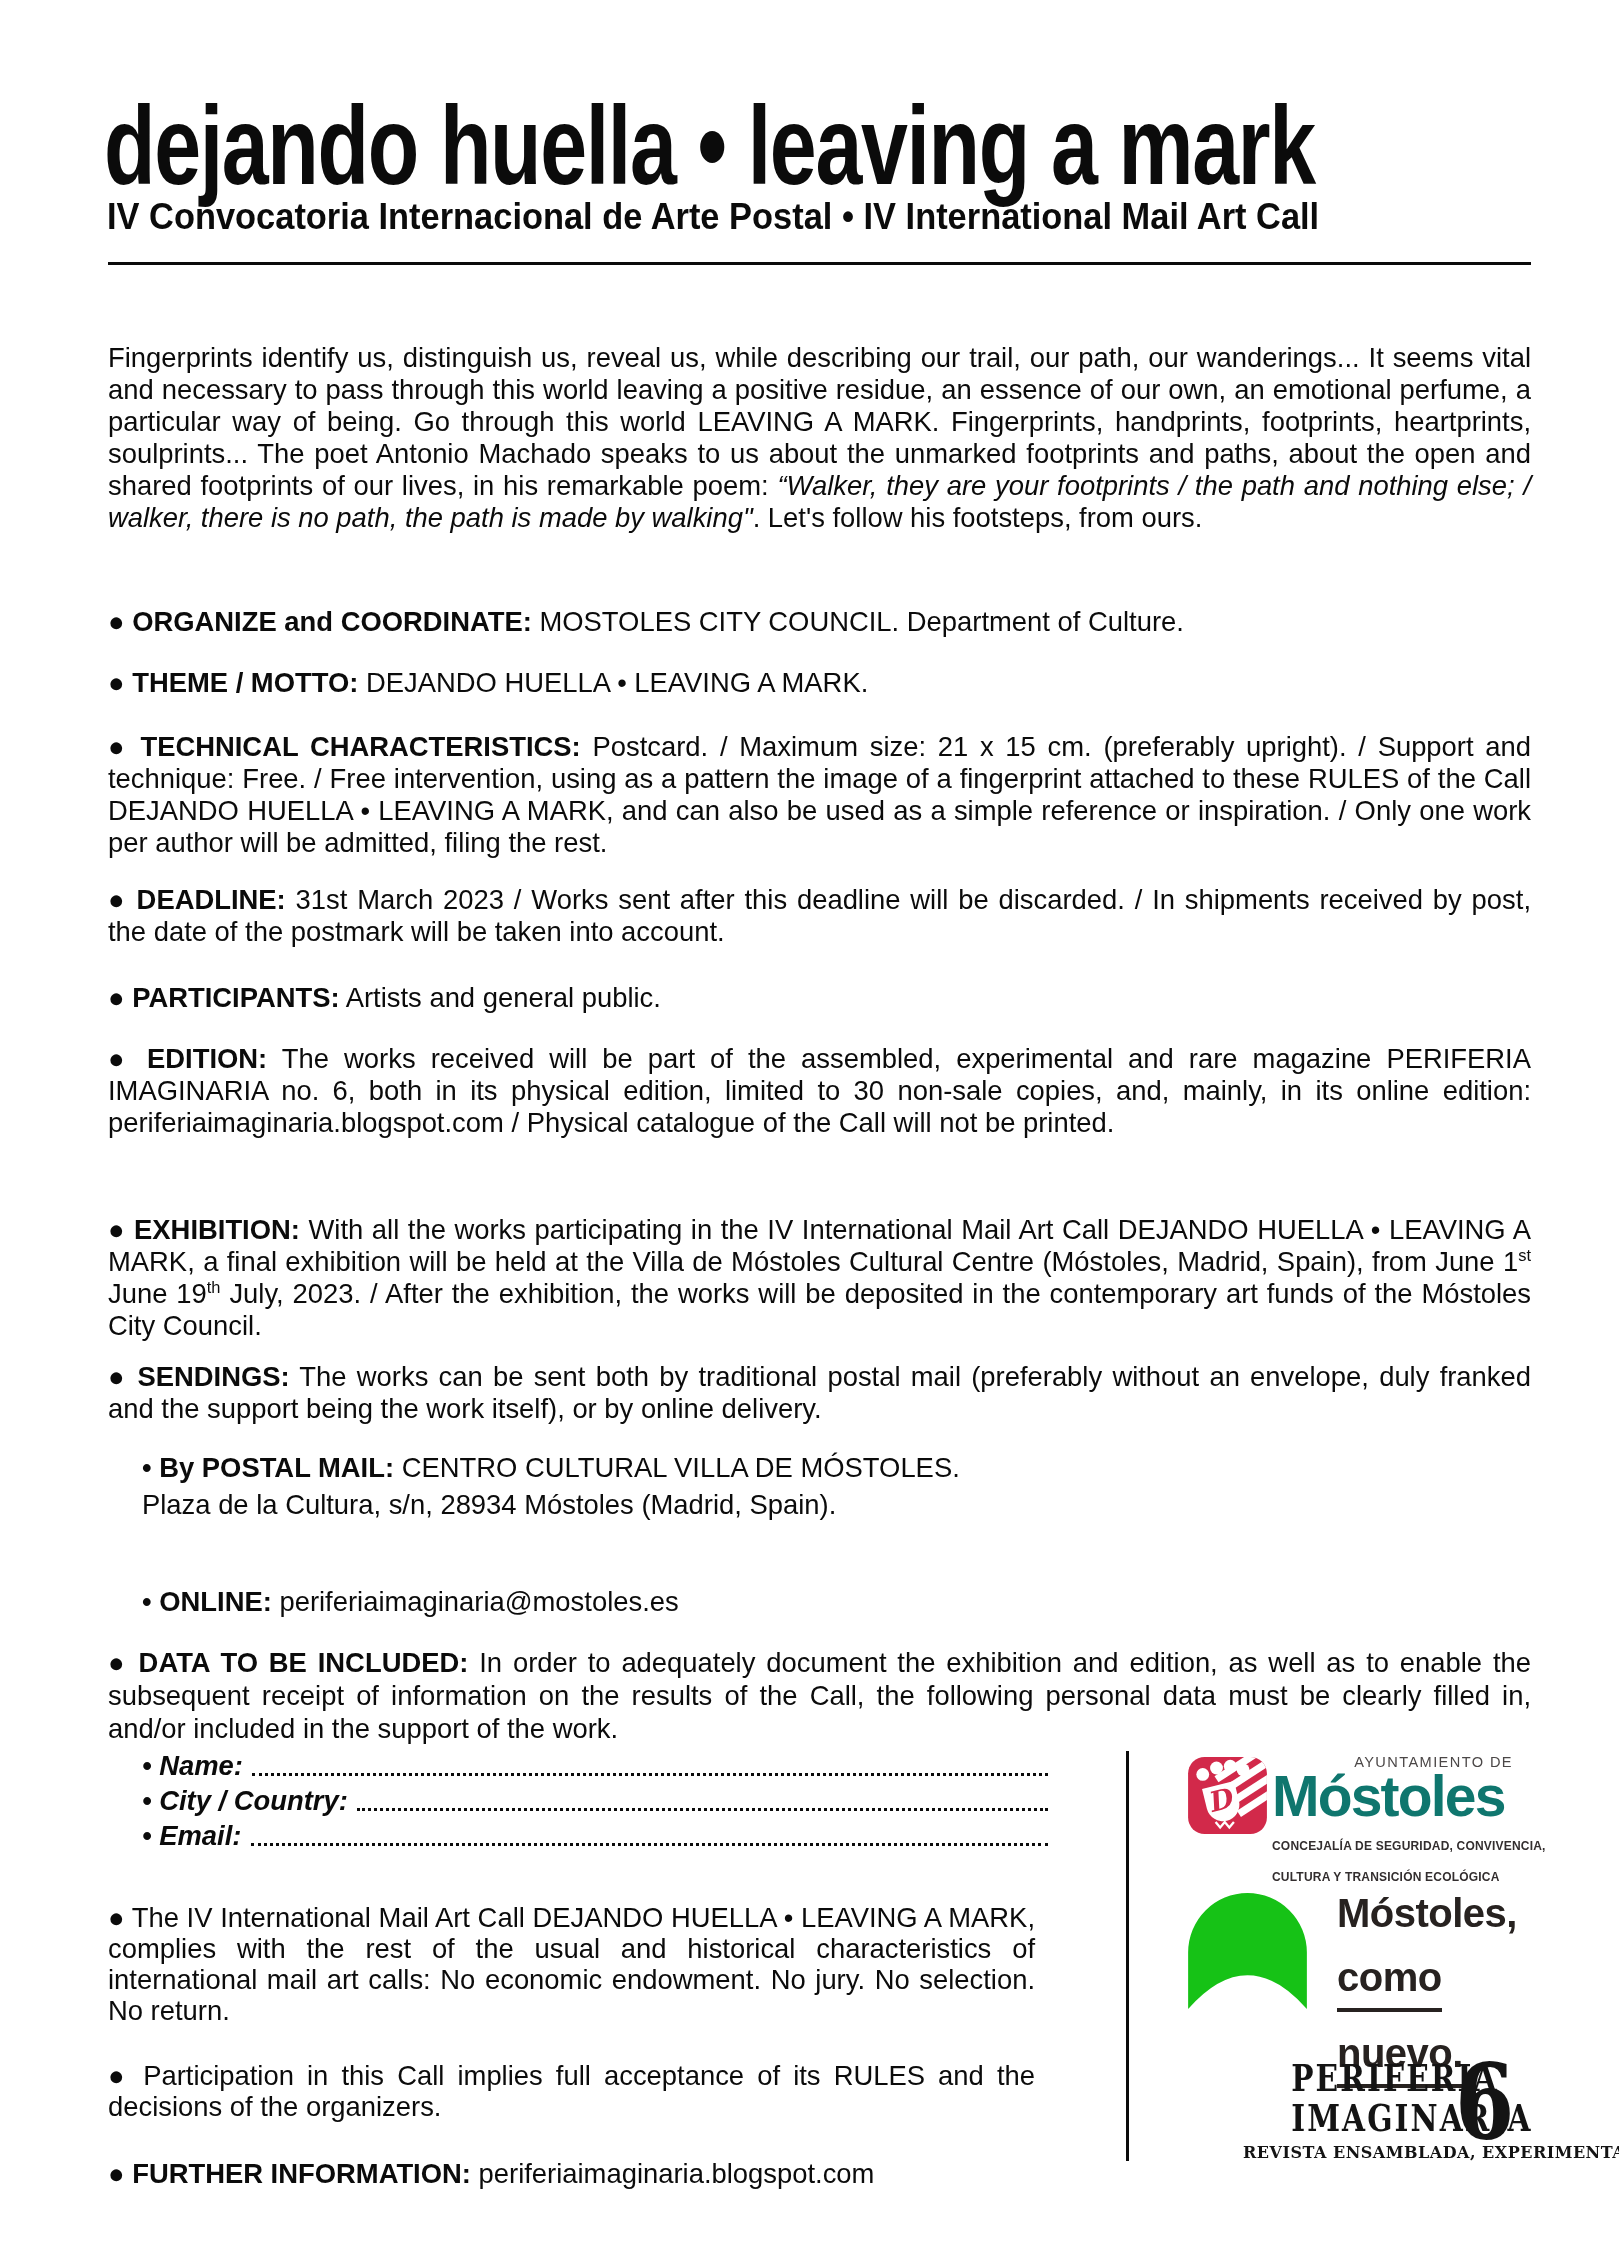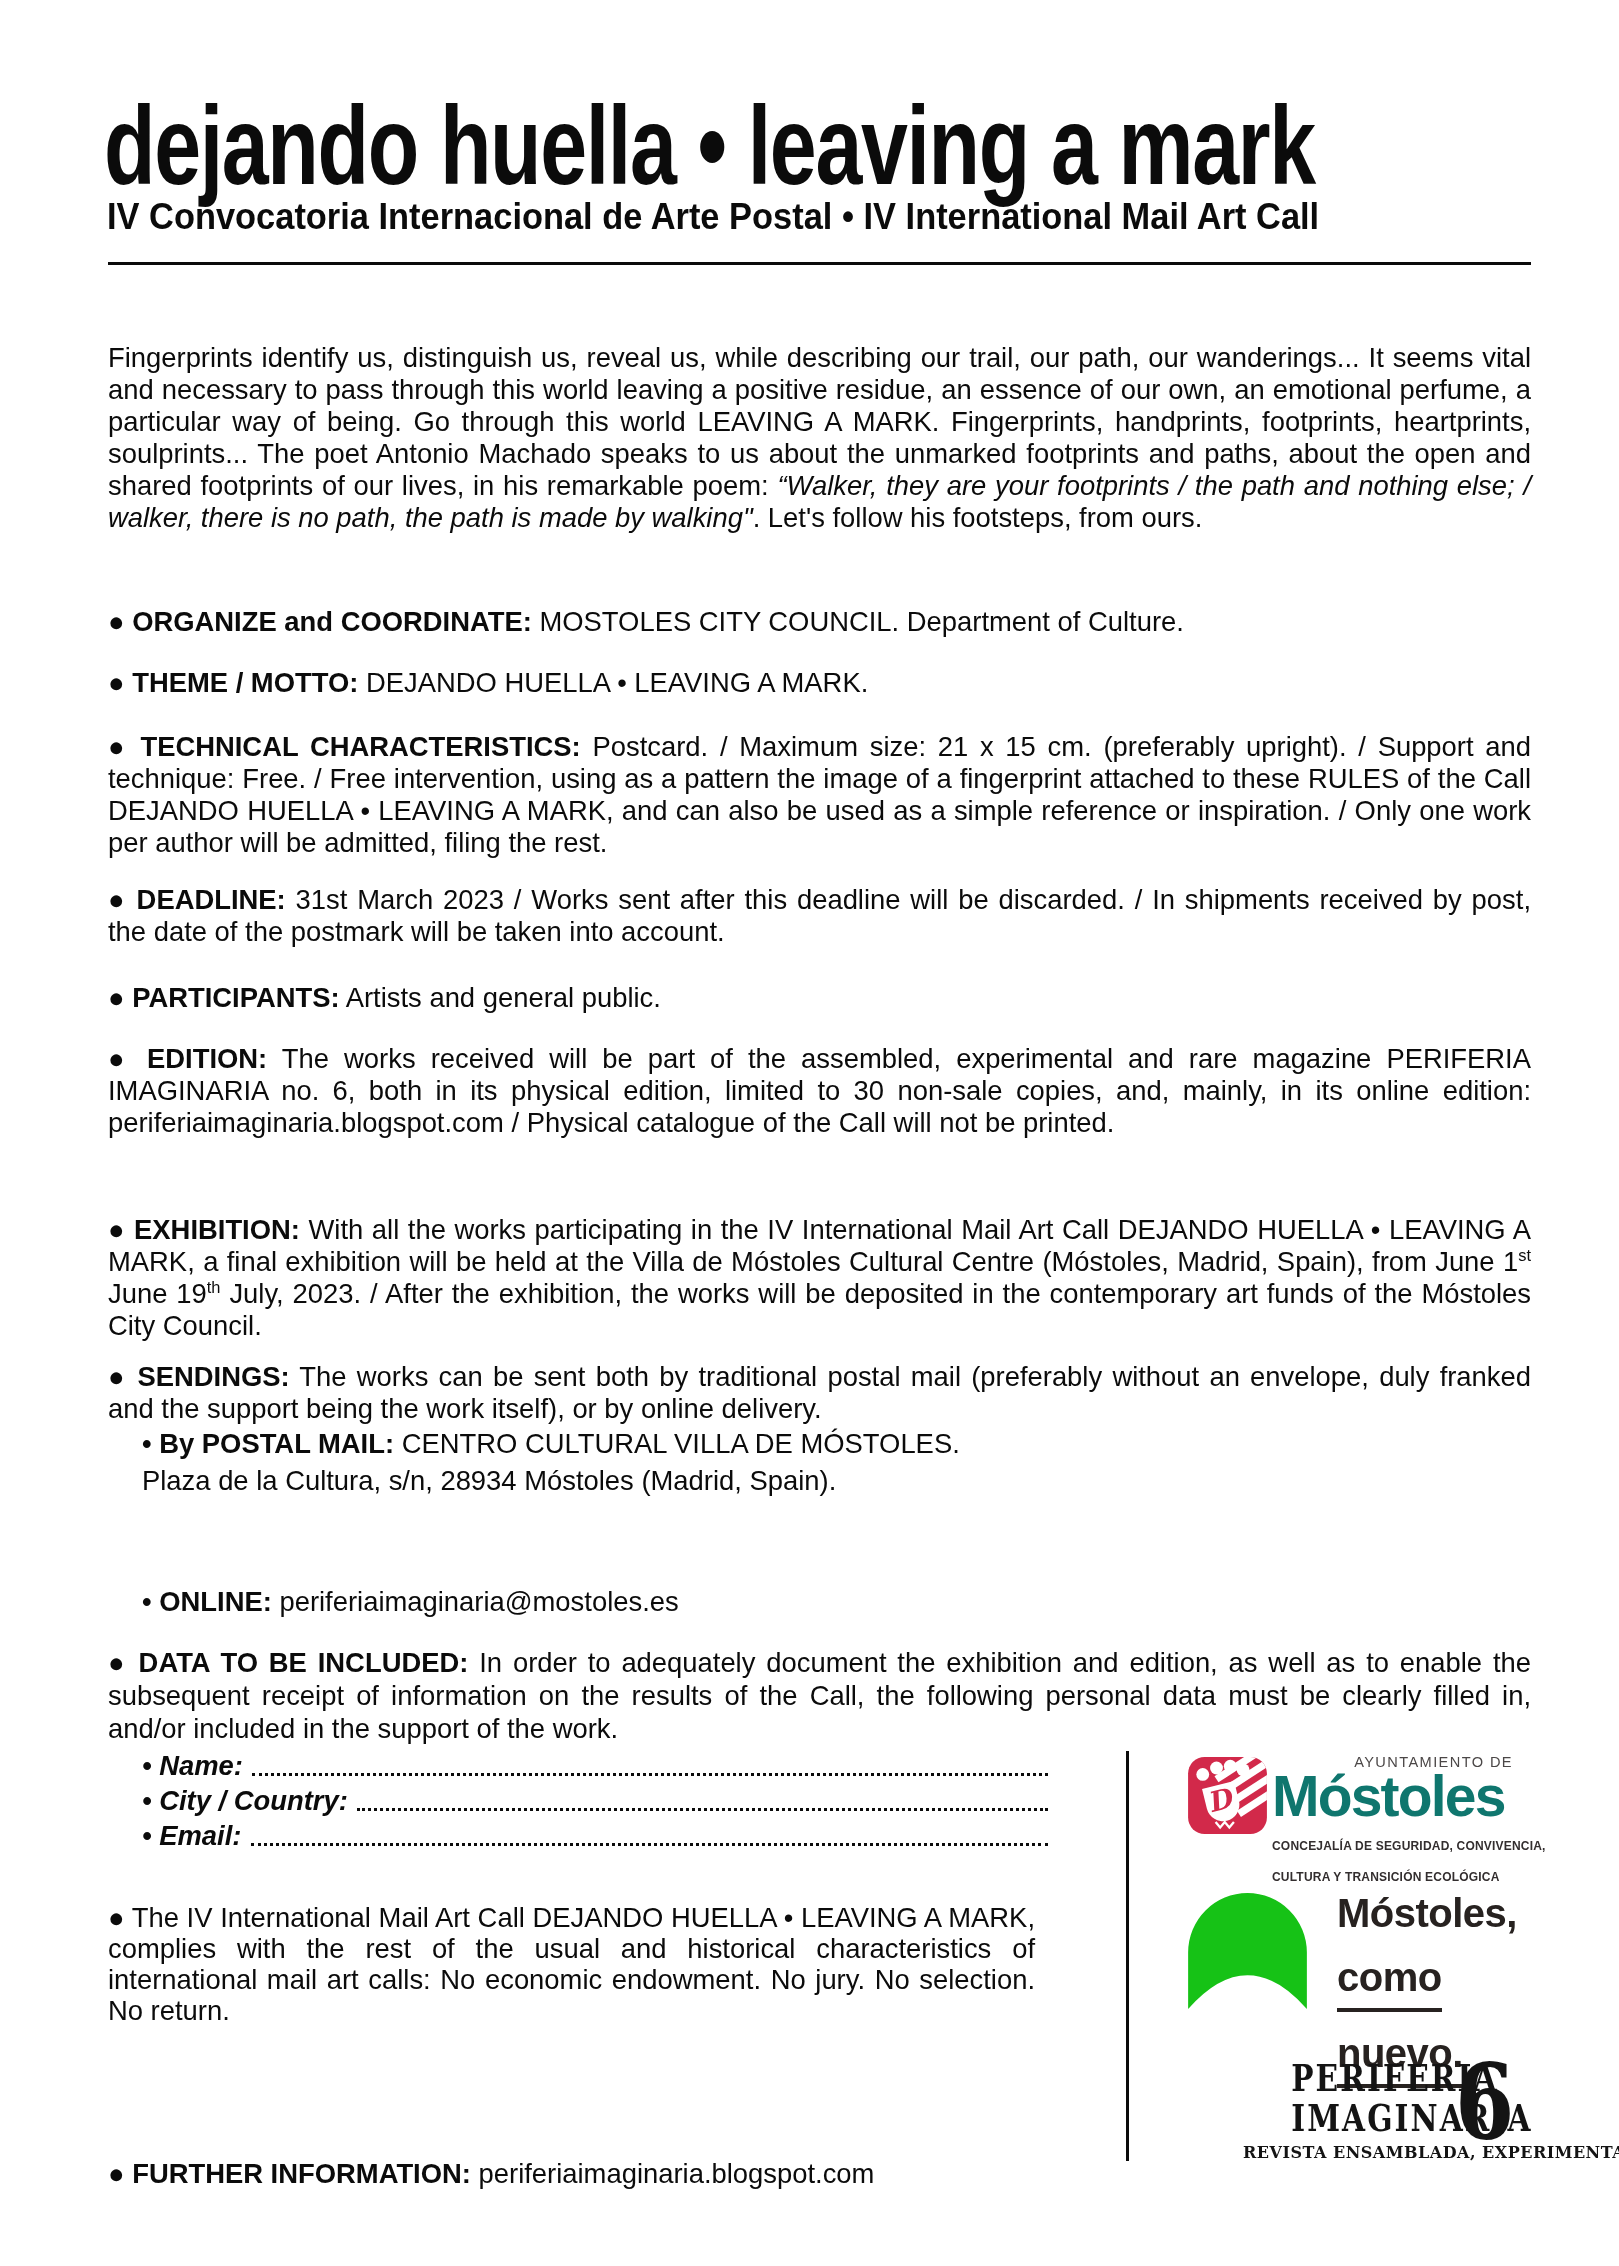--- a/index.html
+++ b/index.html
@@ -7,21 +7,21 @@
         font-family:"Liberation Sans",sans-serif;color:#0b0b0b;}
   .b{font-weight:bold;}
   .title{position:absolute;left:104px;top:88px;font-size:111px;font-weight:bold;letter-spacing:-1.8px;
          white-space:nowrap;transform:scaleX(0.76);transform-origin:left top;line-height:1.05;}
   .subtitle{position:absolute;left:107px;top:196px;font-size:37px;font-weight:bold;white-space:nowrap;
             transform:scaleX(0.93);transform-origin:left top;}
   .rule{position:absolute;left:108px;top:262px;width:1423px;height:2.7px;background:#0b0b0b;}
   .body{position:absolute;left:108px;width:1423px;font-size:27.4px;line-height:32px;text-align:justify;}
   .left{text-align:left;}
   .indent{left:142px;width:1389px;}
-  .lines{line-height:37px;text-align:left;}
+  .lines{line-height:37px;text-align:left;margin-top:24px;}
   .narrow{width:927px;line-height:31px;}
   sup{font-size:0.6em;vertical-align:super;line-height:0;}
   .fields{position:absolute;left:142px;width:906px;}
   .field{display:flex;align-items:flex-end;height:35px;font-size:27.4px;font-style:italic;}
   .field .b{white-space:nowrap;}
   .dots{flex:1;border-bottom:3.7px dotted #0b0b0b;margin:0 0 6.4px 9.1px;}
   .vdivider{position:absolute;left:1126px;top:1751px;width:2.7px;height:410px;background:#0b0b0b;}
   
   .ayto{position:absolute;left:1188px;top:1754px;width:325px;}
   .crest{position:absolute;left:0;top:2.7px;width:79px;height:77px;}
@@ -89,20 +89,21 @@
         <span class="dots"></span>
       </div>
     <div class="field">
         <span class="b">• Email:</span>
         <span class="dots"></span>
       </div>
   </div>
 
   <p class="body narrow" style="top:1875px">● The IV International Mail Art Call DEJANDO HUELLA • LEAVING A MARK, complies with the rest of the usual and historical characteristics of international mail art calls: No economic endowment. No jury. No selection. No return.</p>
 
+  <p class="body narrow" style="top:2033px">● Participation in this Call implies full acceptance of its RULES and the decisions of the organizers.</p>
 
   <p class="body narrow left" style="top:2131px"><span class="b">● FURTHER INFORMATION:</span><span> periferiaimaginaria.blogspot.com</span></p>
 
   <div class="vdivider"></div>
 
   <div class="ayto">
     <svg class="crest" viewBox="0 0 86 84" xmlns="http://www.w3.org/2000/svg">
       <defs>
           <clipPath id="crestClip">
             <rect width="86" height="84" rx="18"></rect>

